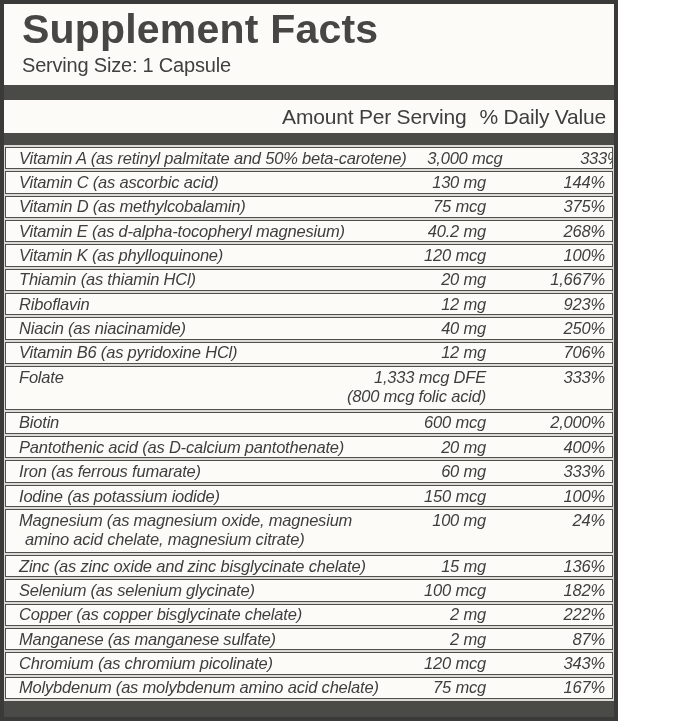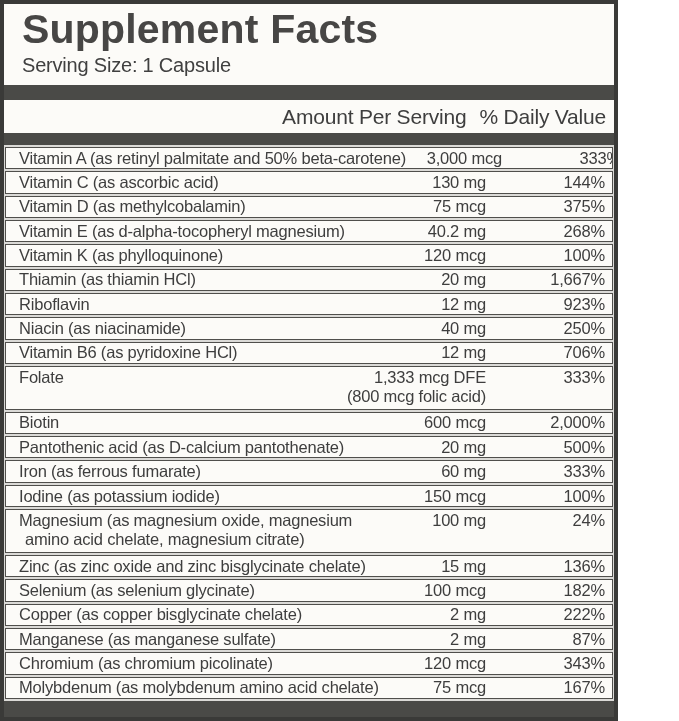--- a/index.html
+++ b/index.html
@@ -66,20 +66,21 @@
   .row {
     background: #fcfbf8;
     border: 1px solid #504f4c;
     display: flex;
     align-items: center;
     flex: 1 1 0;
     min-height: 0;
     font-size: 16.5px;
     line-height: 19px;
     overflow: hidden;
+    font-style: italic;
   }
   .row.tall {
     flex: 2 2 0;
     align-items: flex-start;
     padding-top: 1px;
   }
   .c-name  { flex: 1 1 auto; padding-left: 13px; white-space: nowrap; }
   .c-name .line2 { padding-left: 6px; }
   .c-amt   { flex: 0 0 96px; text-align: right; white-space: nowrap; }
   .c-amt .line2 { white-space: nowrap; }
@@ -205,21 +206,21 @@
         </div>
         <div class="c-pct">2,000%</div>
       </div>
       <div class="row">
         <div class="c-name">
           <div class="line1">Pantothenic acid (as D-calcium pantothenate)</div>
         </div>
         <div class="c-amt">
           <div class="line1">20 mg</div>
         </div>
-        <div class="c-pct">500%</div>
+        <div class="c-pct">400%</div>
       </div>
       <div class="row">
         <div class="c-name">
           <div class="line1">Iron (as ferrous fumarate)</div>
         </div>
         <div class="c-amt">
           <div class="line1">60 mg</div>
         </div>
         <div class="c-pct">333%</div>
       </div>

